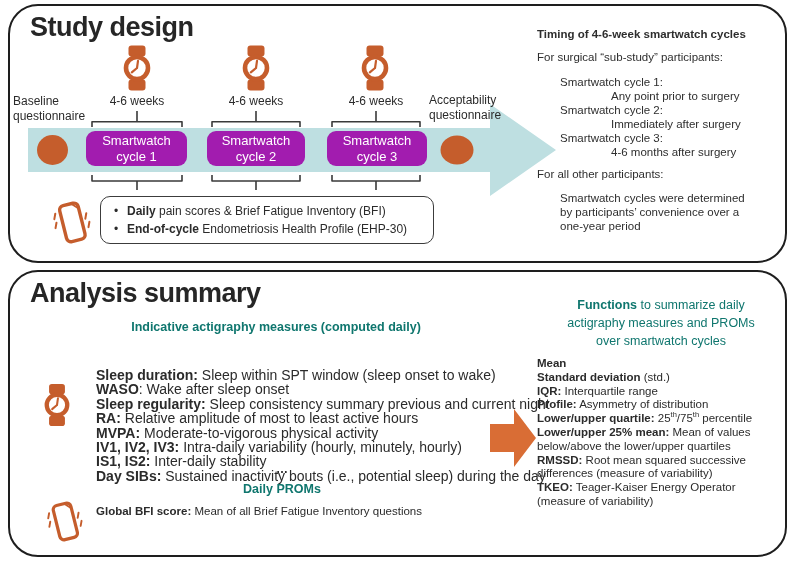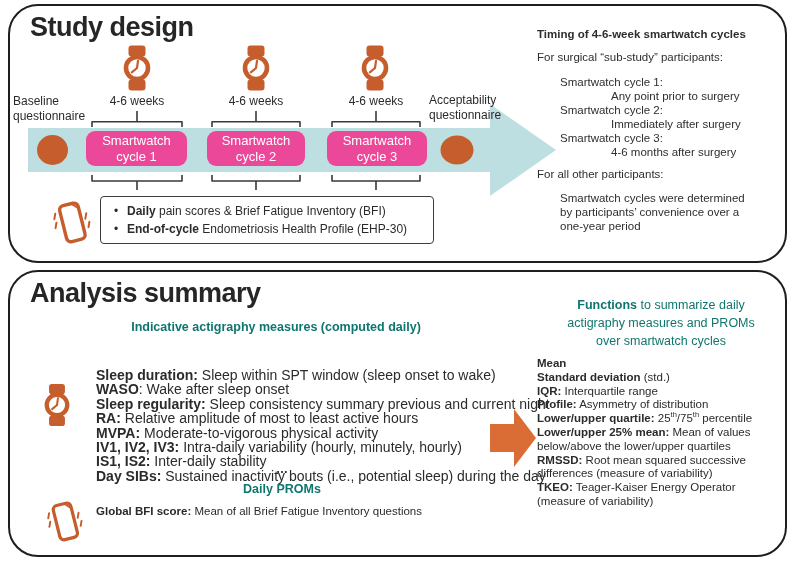--- a/index.html
+++ b/index.html
@@ -14,25 +14,25 @@
   #study-title{left:30px;top:12px;}
   #analysis-title{left:30px;top:278px;}
   #gfx{position:absolute;left:0;top:0;width:800px;height:562px;z-index:1;pointer-events:none;}
 
   
   .small-label{position:absolute;font-size:12px;line-height:14.5px;white-space:pre-line;z-index:2;color:#2b2b2b;}
   #baseline-label{left:13px;top:94px;}
   #acceptability-label{left:429px;top:93px;}
   .week-label{position:absolute;top:94px;width:90px;text-align:center;font-size:12px;z-index:2;}
   #week-1{left:92px;} #week-2{left:211px;} #week-3{left:331px;}
-  .cycle-box{position:absolute;top:131px;height:35px;background:#ec4899;border-radius:9px;color:#fff;
+  .cycle-box{position:absolute;top:131px;height:35px;background:#a21caf;border-radius:9px;color:#fff;
     font-size:13px;line-height:16px;text-align:center;white-space:pre-line;padding-top:2px;box-sizing:border-box;z-index:2;}
   #cycle-1{left:86px;width:101px;} #cycle-2{left:207px;width:98px;} #cycle-3{left:327px;width:100px;}
   #bullet-box{position:absolute;left:100px;top:196px;width:334px;height:48px;border:1.6px solid #3c3c3c;
-    border-radius:4px;background:#fff;box-sizing:border-box;padding:5px 20px 0 13px;font-size:12px;line-height:18px;z-index:2;}
+    border-radius:10px;background:#fff;box-sizing:border-box;padding:5px 20px 0 13px;font-size:12px;line-height:18px;z-index:2;}
   .bullet{display:inline-block;width:13px;}
   #timing-col{position:absolute;left:537px;top:27px;width:252px;font-size:11.5px;line-height:14px;color:#2e2e2e;z-index:2;}
   .timing-heading{font-weight:bold;margin-bottom:9px;}
   .timing-intro{margin-bottom:11px;}
   .timing-label{margin-left:23px;}
   .timing-value{margin-left:74px;}
   .timing-intro2{margin:8px 0 10px 0;}
   .timing-desc{margin-left:23px;white-space:pre-line;}
 
   

